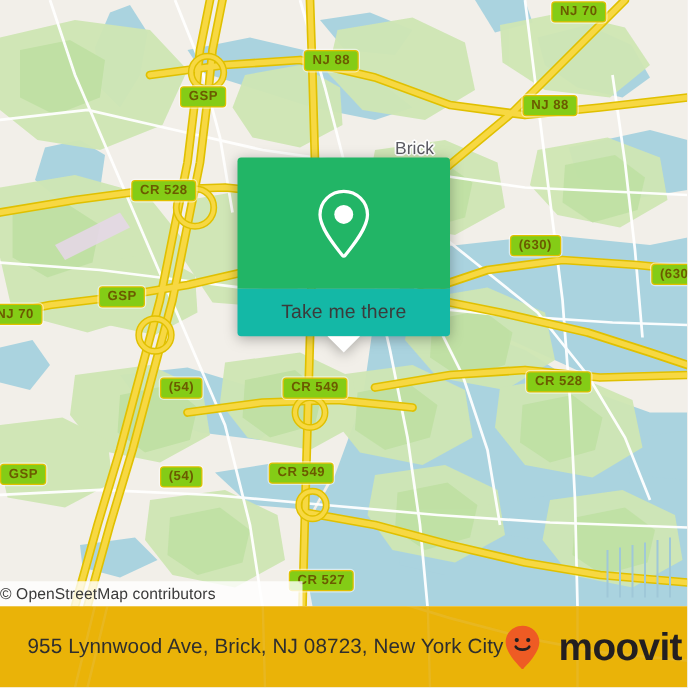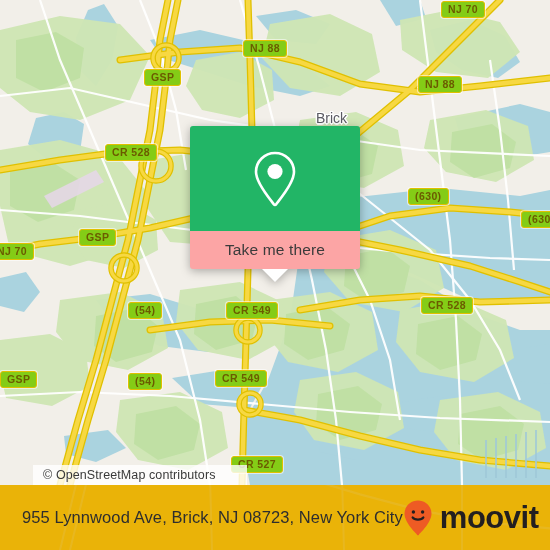--- a/index.html
+++ b/index.html
@@ -9,27 +9,26 @@
     background:#f2efe9;
   }
   .screen{position:relative;width:550px;height:550px;overflow:hidden;background:#fff;}
 
   
   .map{position:absolute;left:0;top:0;width:550px;height:485px;overflow:hidden;background:#f2efe9;}
   .map-svg{position:absolute;left:0;top:0;}
 
   
   .attrib{
-    position:absolute;left:0;bottom:0;height:20px;width:214px;
+    position:absolute;left:0;bottom:0;height:20px;width:242px;
     background:rgba(255,255,255,.80);
     display:flex;align-items:center;
-    padding-left:10px;box-sizing:border-box;
+    box-sizing:border-box;
     font-size:12.5px;color:#3a3a3a;letter-spacing:.1px;
     z-index:30;
-    margin-left:33px;
   }
 
   
   .shield{
     position:absolute;z-index:14;
     background:#84cc16;border:1.6px solid #e0c000;border-radius:3px;
     color:#6b5b00;font-size:10.5px;font-weight:bold;letter-spacing:.4px;
     padding:1px 6px 2px 6px;white-space:nowrap;line-height:12px;
     box-shadow:0 0 0 1px rgba(255,255,255,.55);
   }
@@ -44,21 +43,21 @@
   
   .card{
     position:absolute;left:190px;top:126px;width:170px;z-index:25;
     filter:drop-shadow(0 2px 5px rgba(0,0,0,.30));
   }
   .card-top{
     height:105px;border-radius:3px 3px 0 0;
     display:flex;align-items:center;justify-content:center;
   }
   .card-bottom{
-    height:38px;background:#fca5a5;border-radius:0 0 3px 3px;
+    height:38px;background:#14b8a6;border-radius:0 0 3px 3px;
     display:flex;align-items:center;justify-content:center;
     position:relative;
   }
   .card-label{font-size:15.5px;color:#3b3b3b;letter-spacing:.15px;}
   .card-tail{
     position:absolute;left:50%;top:100%;transform:translateX(-50%);
     width:0;height:0;
     border-left:13px solid transparent;border-right:13px solid transparent;
     border-top:13px solid #fff;
   }
@@ -71,21 +70,21 @@
   .footer-ghost{
     position:absolute;left:0;top:-485px;width:550px;height:550px;
     opacity:.12;pointer-events:none;
   }
   .footer-inner{
     position:relative;z-index:2;height:65px;
     display:flex;align-items:center;justify-content:space-between;
     padding:0 18px 0 22px;box-sizing:border-box;
   }
   .address{font-size:16.5px;color:#2e2e2e;letter-spacing:.1px;white-space:nowrap;}
-  .brand{display:flex;align-items:center;gap:7px;}
+  .brand{display:flex;align-items:center;gap:14px;}
   .brand-word{
     font-size:31px;font-weight:bold;color:#231f20;
     letter-spacing:-.5px;line-height:31px;
   }
 </style>
 </head>
 <body>
 
 <div class="screen">
 

